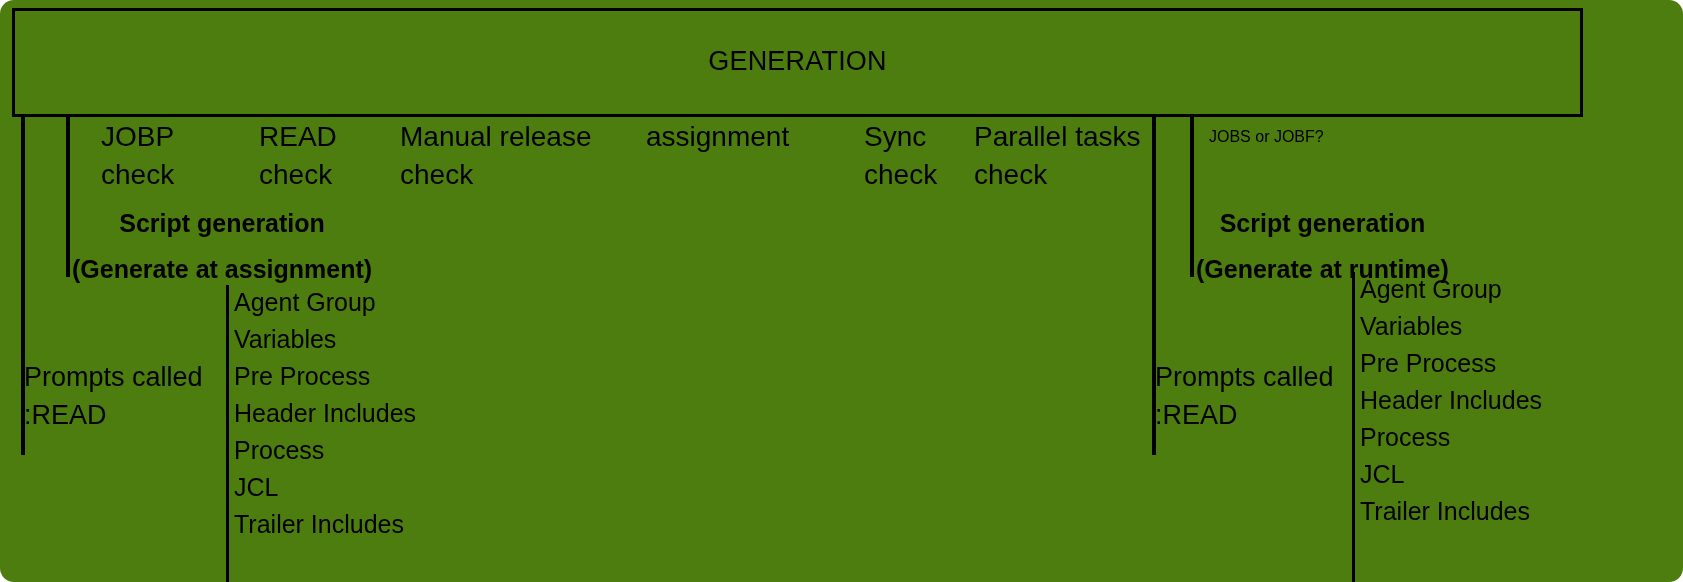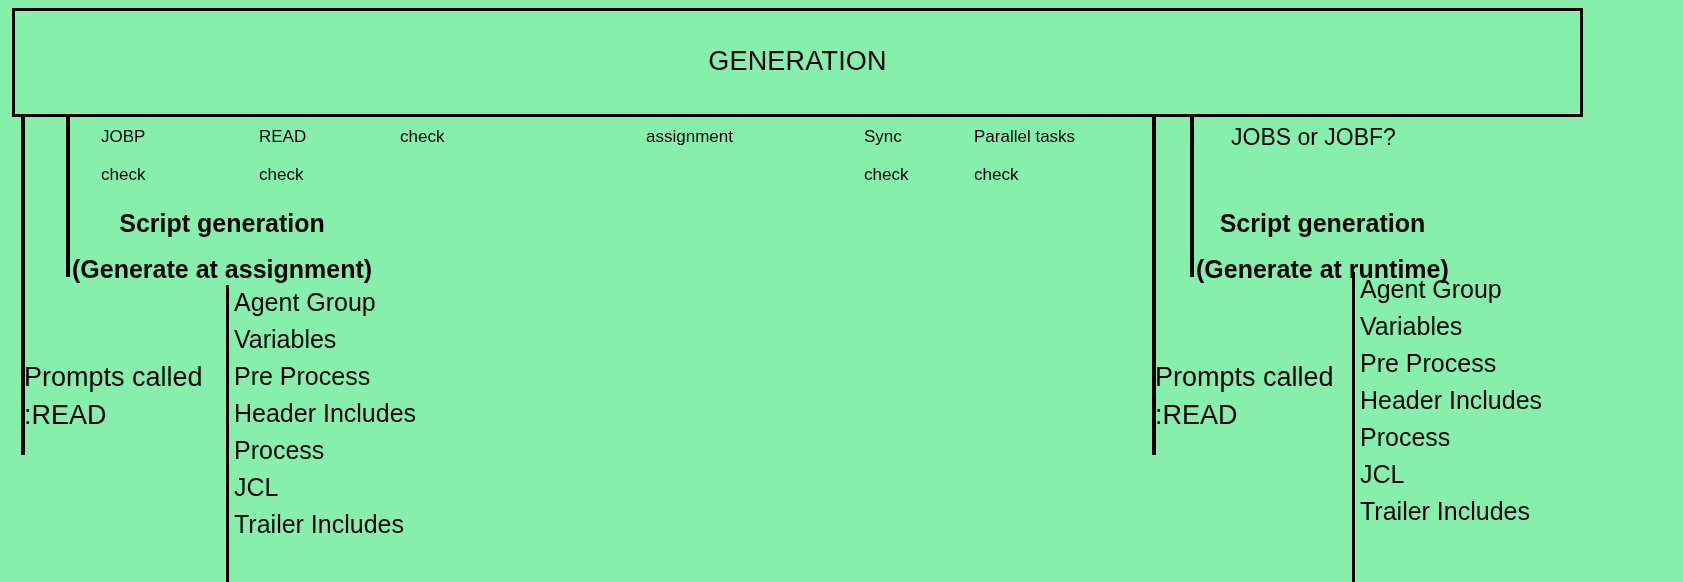--- a/index.html
+++ b/index.html
@@ -8,22 +8,23 @@
     background: #ffffff;
   }
   body {
     font-family: "Liberation Sans", sans-serif;
     color: #000000;
   }
   #canvas {
     position: relative;
     width: 1683px;
     height: 582px;
-    background: #86efac;
+    background: #4d7c0f;
     overflow: hidden;
+    border-radius: 14px;
   }
 
   
   .gen-box {
     position: absolute;
     left: 12px;
     top: 8px;
     width: 1571px;
     height: 109px;
     border: 3px solid #000000;
@@ -47,21 +48,21 @@
     width: 4px;
     background: #000000;
   }
   .vrule.thin {
     width: 3px;
   }
 
   
   .col {
     position: absolute;
-    font-size: 17px;
+    font-size: 28px;
     line-height: 38px;
     color: #000000;
     white-space: nowrap;
   }
   .col .l1, .col .l2 { display: block; }
 
   
   .heading {
     position: absolute;
     font-size: 25px;
@@ -79,25 +80,24 @@
     font-size: 27px;
     line-height: 38px;
     color: #000000;
     white-space: nowrap;
   }
   .prompt span { display: block; }
 
   
   .question {
     position: absolute;
-    font-size: 23px;
+    font-size: 16px;
     line-height: 30px;
     color: #000000;
     white-space: nowrap;
-    margin-left: 22px;
   }
 
   
   .complist {
     position: absolute;
     font-size: 25px;
     line-height: 37px;
     color: #000000;
     white-space: nowrap;
   }
@@ -119,20 +119,21 @@
     <span class="l1">JOBP</span>
     <span class="l2">check</span>
   </div>
 
   <div class="col" style="left:259px; top:118px;">
     <span class="l1">READ</span>
     <span class="l2">check</span>
   </div>
 
   <div class="col" style="left:400px; top:118px;">
+    <span class="l1">Manual release</span>
     <span class="l2">check</span>
   </div>
 
   <div class="col" style="left:646px; top:118px;">
     <span class="l2">assignment</span>
   </div>
 
   <div class="col" style="left:864px; top:118px;">
     <span class="l1">Sync</span>
     <span class="l2">check</span>

